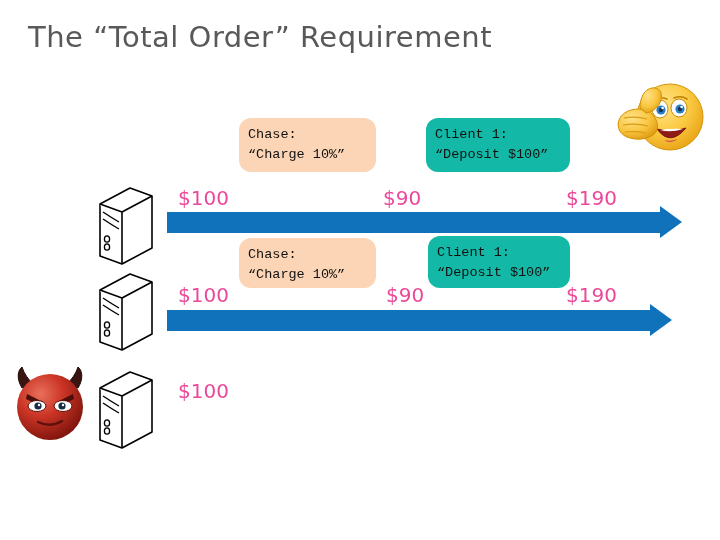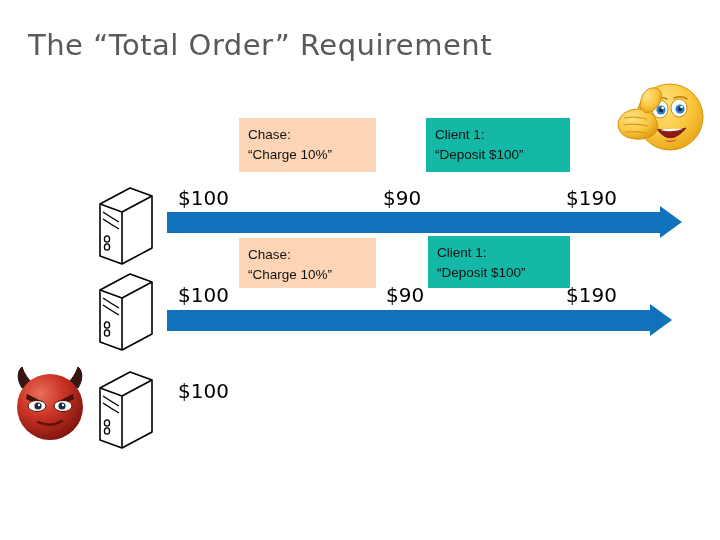--- a/index.html
+++ b/index.html
@@ -13,47 +13,48 @@
     height: 540px;
     background: #ffffff;
     overflow: hidden;
     font-family: "DejaVu Sans", "Liberation Sans", sans-serif;
   }
 
   
   #title {
     position: absolute;
     left: 28px;
-    top: 28px;
+    top: 20px;
     font-size: 29px;
     letter-spacing: 0.5px;
     color: #595959;
     font-family: "DejaVu Sans", "Liberation Sans", sans-serif;
     white-space: nowrap;
   }
 
   
   .msgbox {
     position: absolute;
     box-sizing: border-box;
     padding: 7px 9px 14px 9px;
     font-size: 13.5px;
     line-height: 1.46;
     color: #111111;
-    font-family: Liberation Sans, sans-serif;
+    font-family: Liberation Mono, monospace;
+    border-radius: 12px;
   }
   .msgbox .ln { display: block; white-space: nowrap; }
   .box-orange { background: #fbd5b5; }
   .box-blue   { background: #14b8a6; }
 
   
   .amount {
     position: absolute;
     font-size: 20px;
-    color: #000000;
+    color: #ec4899;
     font-family: "DejaVu Sans", "Liberation Sans", sans-serif;
     white-space: nowrap;
   }
 
   
   .timeline {
     position: absolute;
     height: 21px;
   }
   .timeline .shaft {

